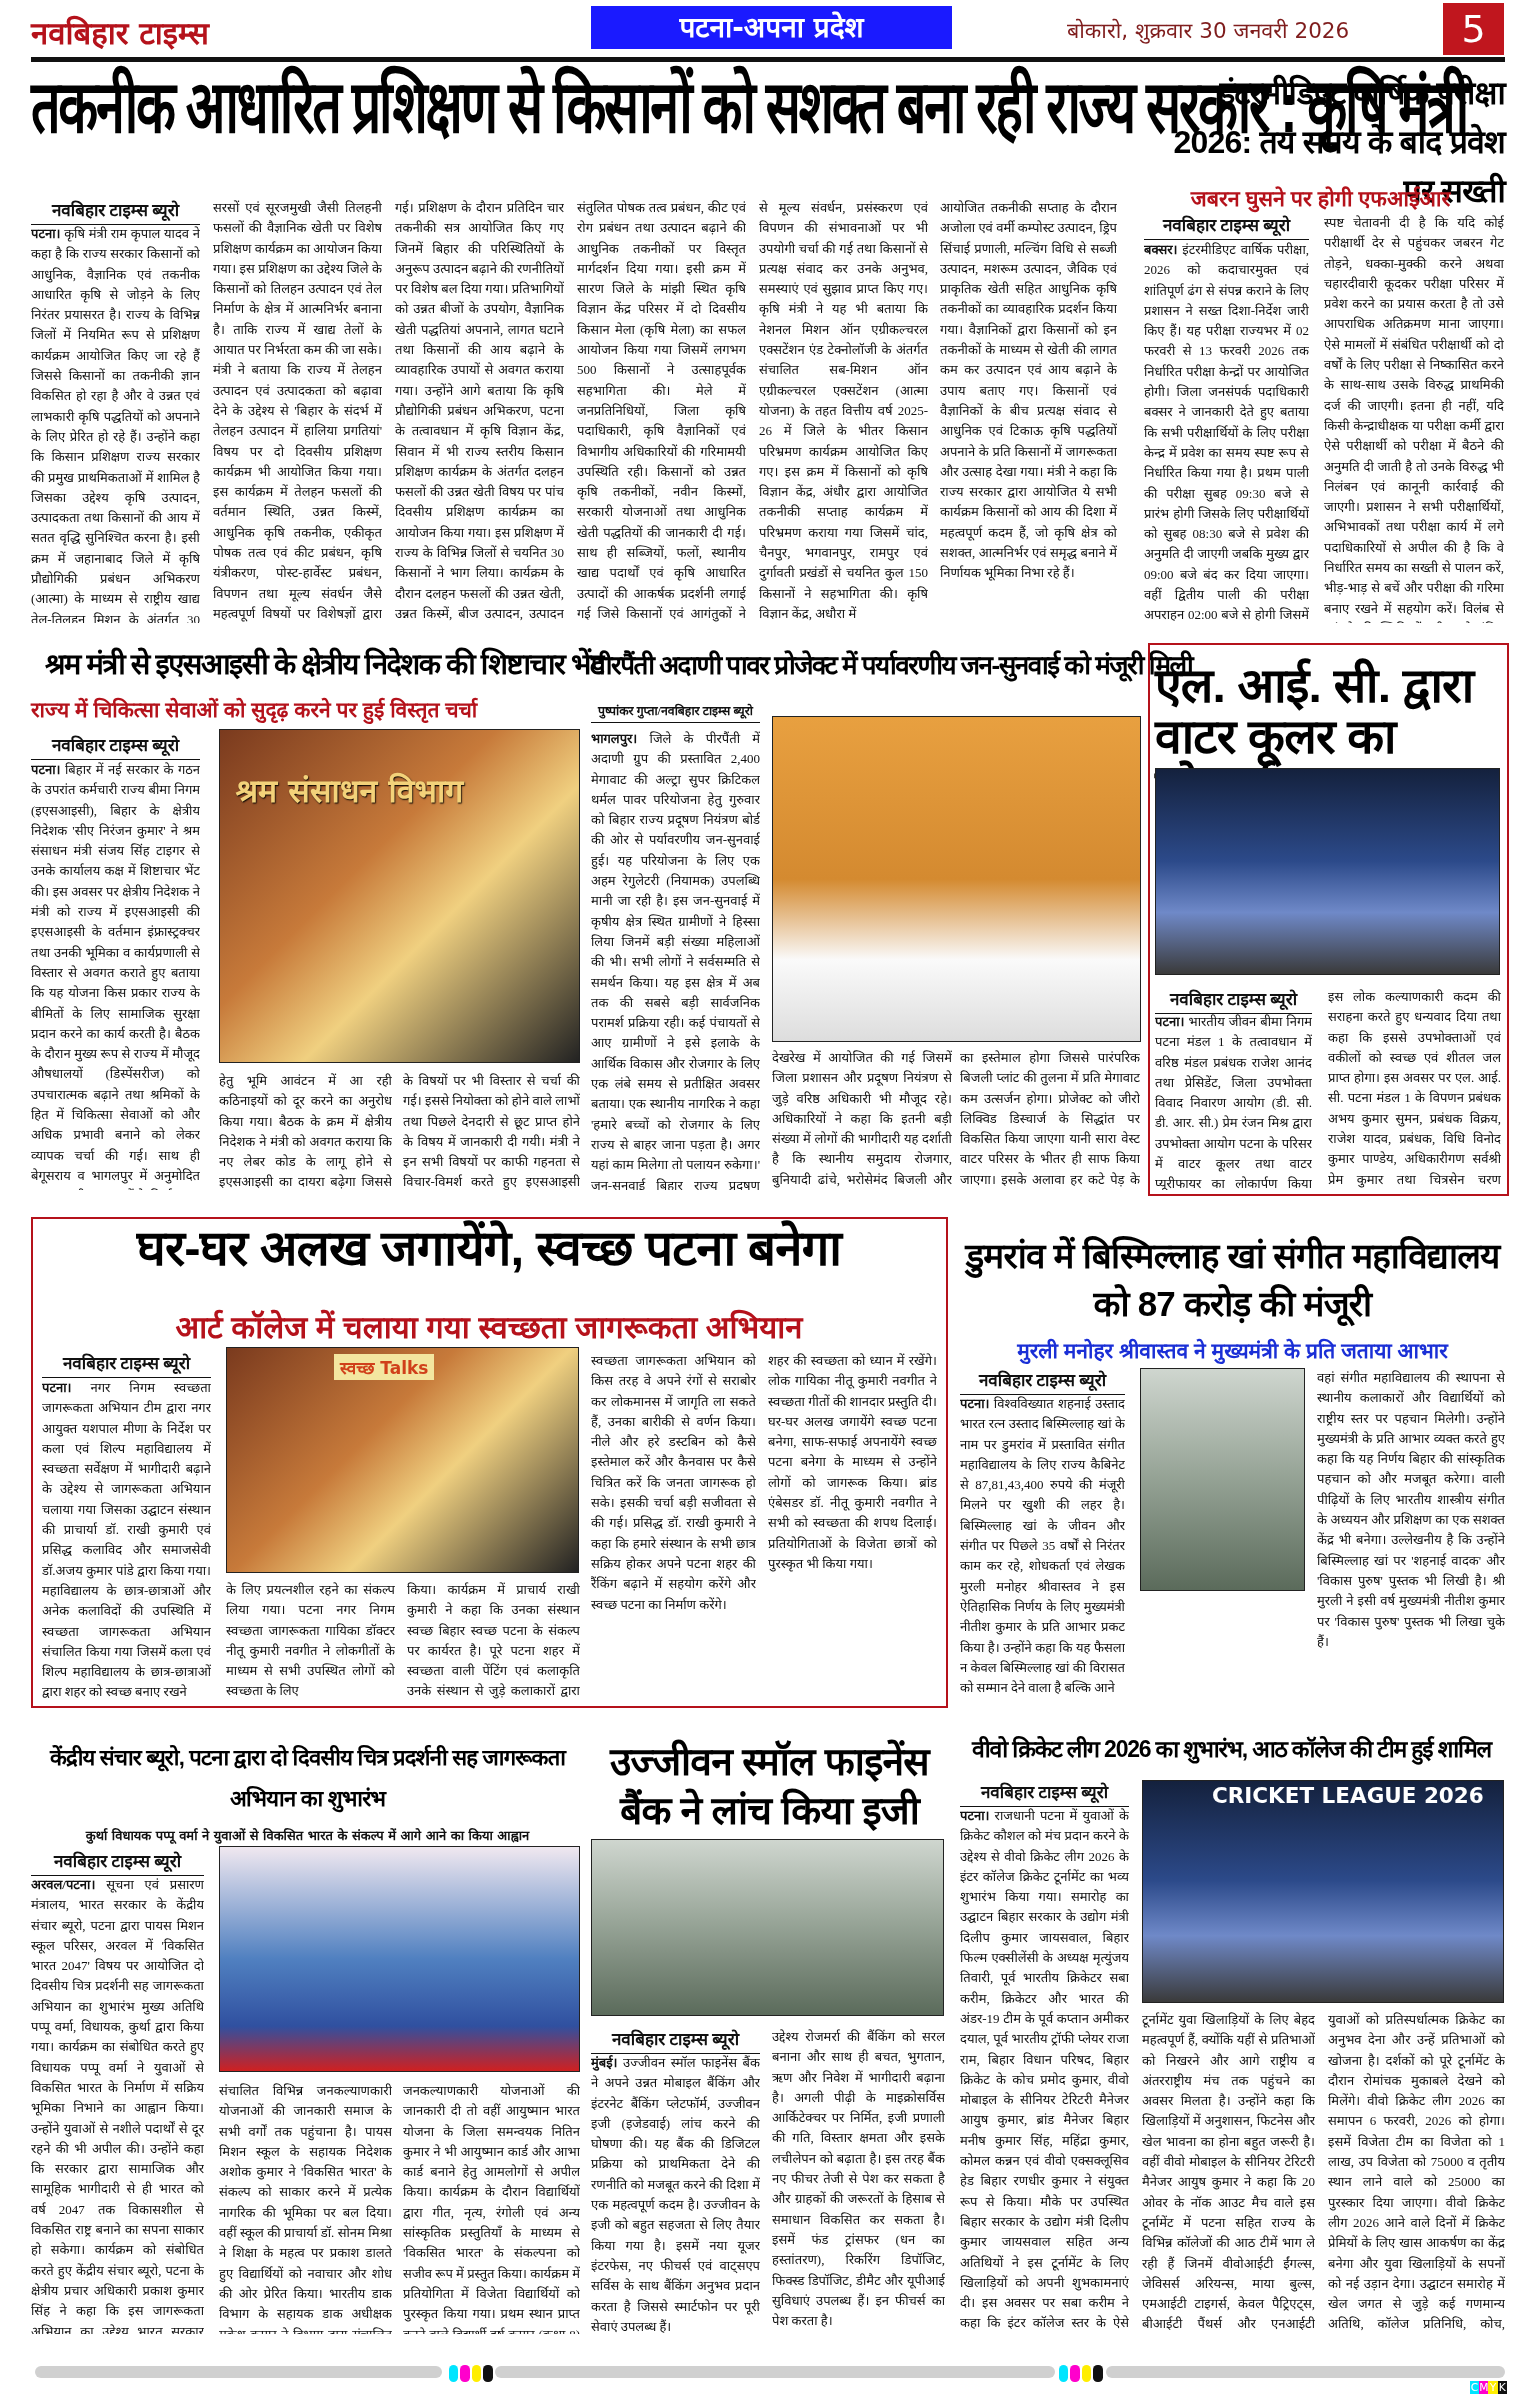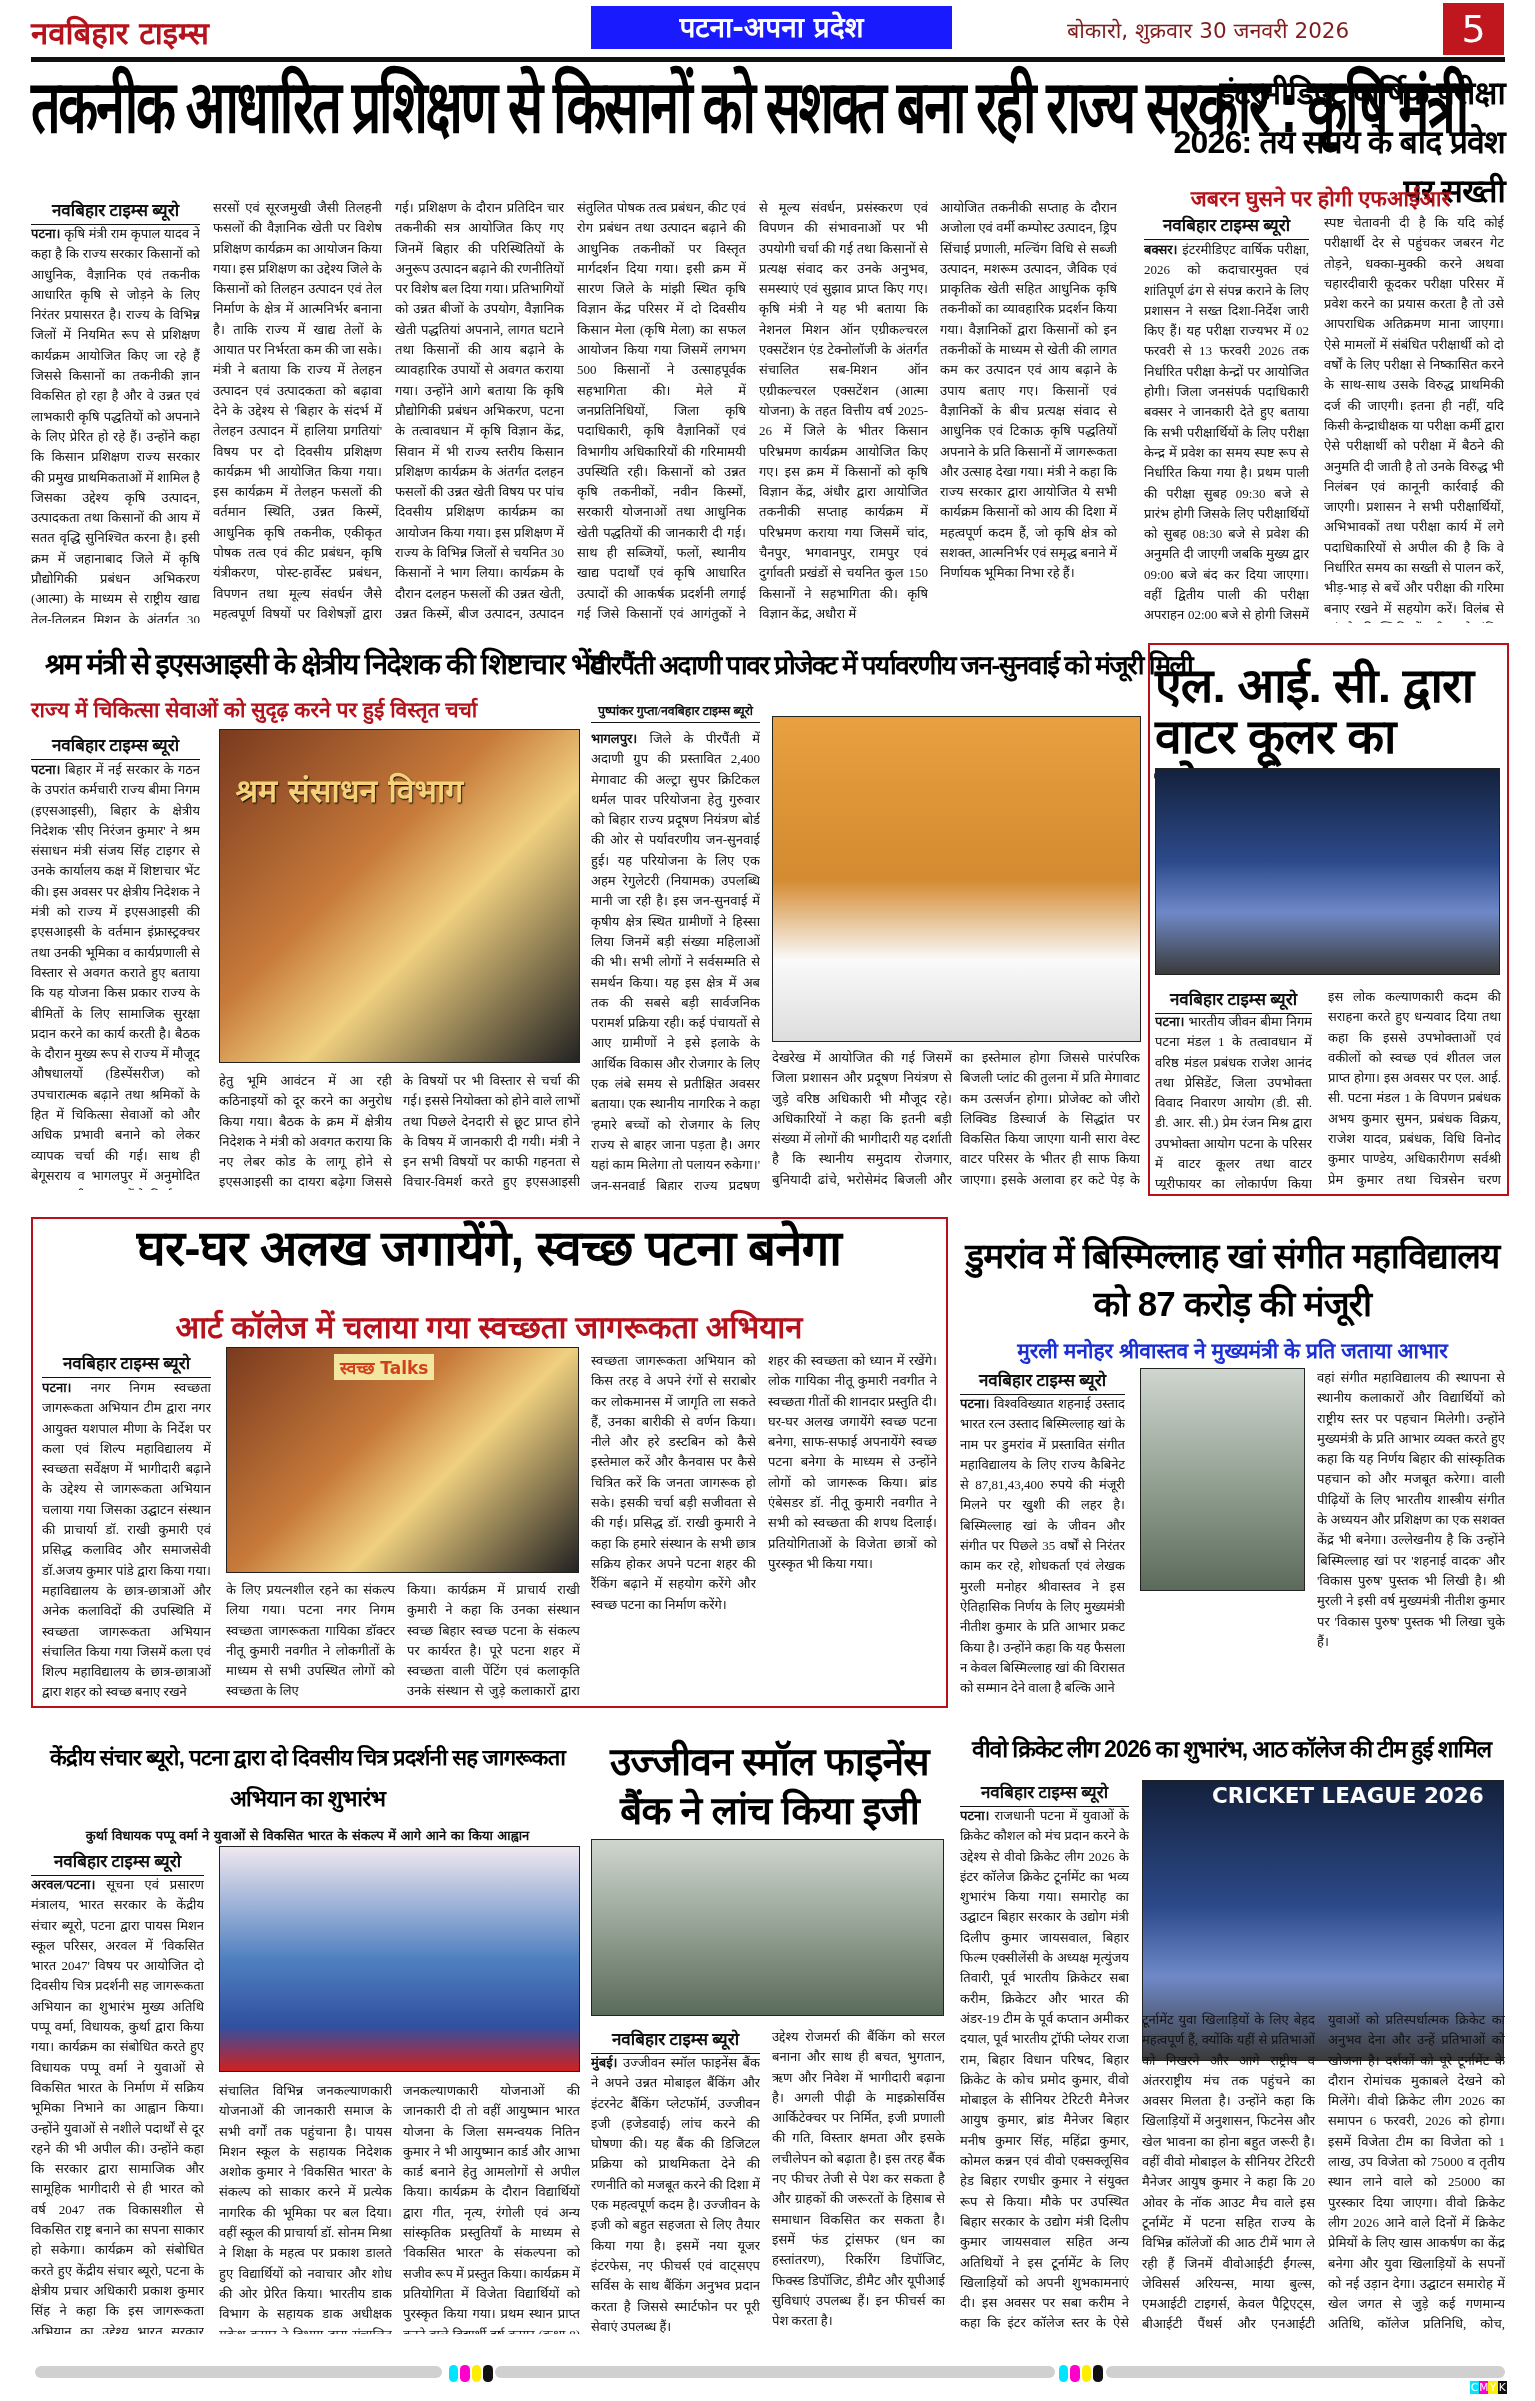--- a/index.html
+++ b/index.html
@@ -104,21 +104,21 @@
 
 <div class="abs headline" style="left:591px;top:1737px;width:357px;font-size:39px;line-height:49px;text-align:center;">उज्जीवन स्मॉल फाइनेंस बैंक ने लांच किया इजी</div>
 <div class="abs photo grey" style="left:591px;top:1839px;width:353px;height:177px;"></div>
 <div class="abs byline" style="left:591px;top:2027px;width:169px;">नवबिहार टाइम्स ब्यूरो</div>
 <div class="abs body" style="left:591px;top:2053px;width:169px;height:281px;"><b>मुंबई।</b> <span>उज्जीवन स्मॉल फाइनेंस बैंक ने अपने उन्नत मोबाइल बैंकिंग और इंटरनेट बैंकिंग प्लेटफॉर्म, उज्जीवन इजी (इजेडवाई) लांच करने की घोषणा की। यह बैंक की डिजिटल प्रक्रिया को प्राथमिकता देने की रणनीति को मजबूत करने की दिशा में एक महत्वपूर्ण कदम है। उज्जीवन के इजी को बहुत सहजता से लिए तैयार किया गया है। इसमें नया यूजर इंटरफेस, नए फीचर्स एवं वाट्सएप सर्विस के साथ बैंकिंग अनुभव प्रदान करता है जिससे स्मार्टफोन पर पूरी सेवाएं उपलब्ध हैं।</span></div>
 <div class="abs body" style="left:772px;top:2027px;width:173px;height:307px;">उद्देश्य रोजमर्रा की बैंकिंग को सरल बनाना और साथ ही बचत, भुगतान, ऋण और निवेश में भागीदारी बढ़ाना है। अगली पीढ़ी के माइक्रोसर्विस आर्किटेक्चर पर निर्मित, इजी प्रणाली की गति, विस्तार क्षमता और इसके लचीलेपन को बढ़ाता है। इस तरह बैंक नए फीचर तेजी से पेश कर सकता है और ग्राहकों की जरूरतों के हिसाब से समाधान विकसित कर सकता है। इसमें फंड ट्रांसफर (धन का हस्तांतरण), रिकरिंग डिपॉजिट, फिक्स्ड डिपॉजिट, डीमैट और यूपीआई सुविधाएं उपलब्ध हैं। इन फीचर्स का पेश करता है।</div>
 
 <div class="abs headline" style="left:972px;top:1737px;width:553px;font-size:23px;white-space:nowrap;letter-spacing:-1.2px;">वीवो क्रिकेट लीग 2026 का शुभारंभ, आठ कॉलेज की टीम हुई शामिल</div>
 <div class="abs byline" style="left:960px;top:1780px;width:169px;">नवबिहार टाइम्स ब्यूरो</div>
 <div class="abs body" style="left:960px;top:1806px;width:169px;height:528px;"><b>पटना।</b> <span>राजधानी पटना में युवाओं के क्रिकेट कौशल को मंच प्रदान करने के उद्देश्य से वीवो क्रिकेट लीग 2026 के इंटर कॉलेज क्रिकेट टूर्नामेंट का भव्य शुभारंभ किया गया। समारोह का उद्घाटन बिहार सरकार के उद्योग मंत्री दिलीप कुमार जायसवाल, बिहार फिल्म एक्सीलेंसी के अध्यक्ष मृत्युंजय तिवारी, पूर्व भारतीय क्रिकेटर सबा करीम, क्रिकेटर और भारत की अंडर-19 टीम के पूर्व कप्तान अमीकर दयाल, पूर्व भारतीय ट्रॉफी प्लेयर राजा राम, बिहार विधान परिषद, बिहार क्रिकेट के कोच प्रमोद कुमार, वीवो मोबाइल के सीनियर टेरिटरी मैनेजर आयुष कुमार, ब्रांड मैनेजर बिहार मनीष कुमार सिंह, महिंद्रा कुमार, कोमल कन्नन एवं वीवो एक्सक्लूसिव हेड बिहार रणधीर कुमार ने संयुक्त रूप से किया। मौके पर उपस्थित बिहार सरकार के उद्योग मंत्री दिलीप कुमार जायसवाल सहित अन्य अतिथियों ने इस टूर्नामेंट के लिए खिलाड़ियों को अपनी शुभकामनाएं दी। इस अवसर पर सबा करीम ने कहा कि इंटर कॉलेज स्तर के ऐसे क्रिकेट लीग 2026 का उद्देश्य</span></div>
-<div class="abs photo blue" style="left:1142px;top:1780px;width:362px;height:281px;">
+<div class="abs photo blue" style="left:1142px;top:1780px;width:362px;height:223px;">
   <div style="position:absolute;left:69px;top:1.5px;font-size:21.5px;font-weight:bold;color:#ffffff;">CRICKET LEAGUE 2026</div>
 </div>
 <div class="abs body" style="left:1142px;top:2010px;width:173px;height:324px;">टूर्नामेंट युवा खिलाड़ियों के लिए बेहद महत्वपूर्ण हैं, क्योंकि यहीं से प्रतिभाओं को निखरने और आगे राष्ट्रीय व अंतरराष्ट्रीय मंच तक पहुंचने का अवसर मिलता है। उन्होंने कहा कि खिलाड़ियों में अनुशासन, फिटनेस और खेल भावना का होना बहुत जरूरी है। वहीं वीवो मोबाइल के सीनियर टेरिटरी मैनेजर आयुष कुमार ने कहा कि 20 ओवर के नॉक आउट मैच वाले इस टूर्नामेंट में पटना सहित राज्य के विभिन्न कॉलेजों की आठ टीमें भाग ले रही हैं जिनमें वीवोआईटी ईंगल्स, जेविसर्स अरियन्स, माया बुल्स, एमआईटी टाइगर्स, केवल पैट्रिएट्स, बीआईटी पैंथर्स और एनआईटी सुपरकिंग्स शामिल हैं। उन्होंने कहा कि वीवो</div>
 <div class="abs body" style="left:1328px;top:2010px;width:177px;height:324px;">युवाओं को प्रतिस्पर्धात्मक क्रिकेट का अनुभव देना और उन्हें प्रतिभाओं को खोजना है। दर्शकों को पूरे टूर्नामेंट के दौरान रोमांचक मुकाबले देखने को मिलेंगे। वीवो क्रिकेट लीग 2026 का समापन 6 फरवरी, 2026 को होगा। इसमें विजेता टीम का विजेता को 1 लाख, उप विजेता को 75000 व तृतीय स्थान लाने वाले को 25000 का पुरस्कार दिया जाएगा। वीवो क्रिकेट लीग 2026 आने वाले दिनों में क्रिकेट प्रेमियों के लिए खास आकर्षण का केंद्र बनेगा और युवा खिलाड़ियों के सपनों को नई उड़ान देगा। उद्घाटन समारोह में खेल जगत से जुड़े कई गणमान्य अतिथि, कॉलेज प्रतिनिधि, कोच, खिलाड़ी एवं बड़ी संख्या में खेल प्रेमी मौजूद रहे। कार्यक्रम में मंच संचालन मृत्युंजन झा एवं अमान फरीदी ने किया।</div>
 
 <div class="abs reg-bar" style="left:35px;top:2366px;width:407px;"></div>
 <div class="abs" style="left:449px;top:2365px;display:flex;gap:2.3px;">
   <span class="cmyk" style="background:#00e5ff;"></span>
   <span class="cmyk" style="background:#ff00cc;"></span>
   <span class="cmyk" style="background:#ffee00;"></span>

